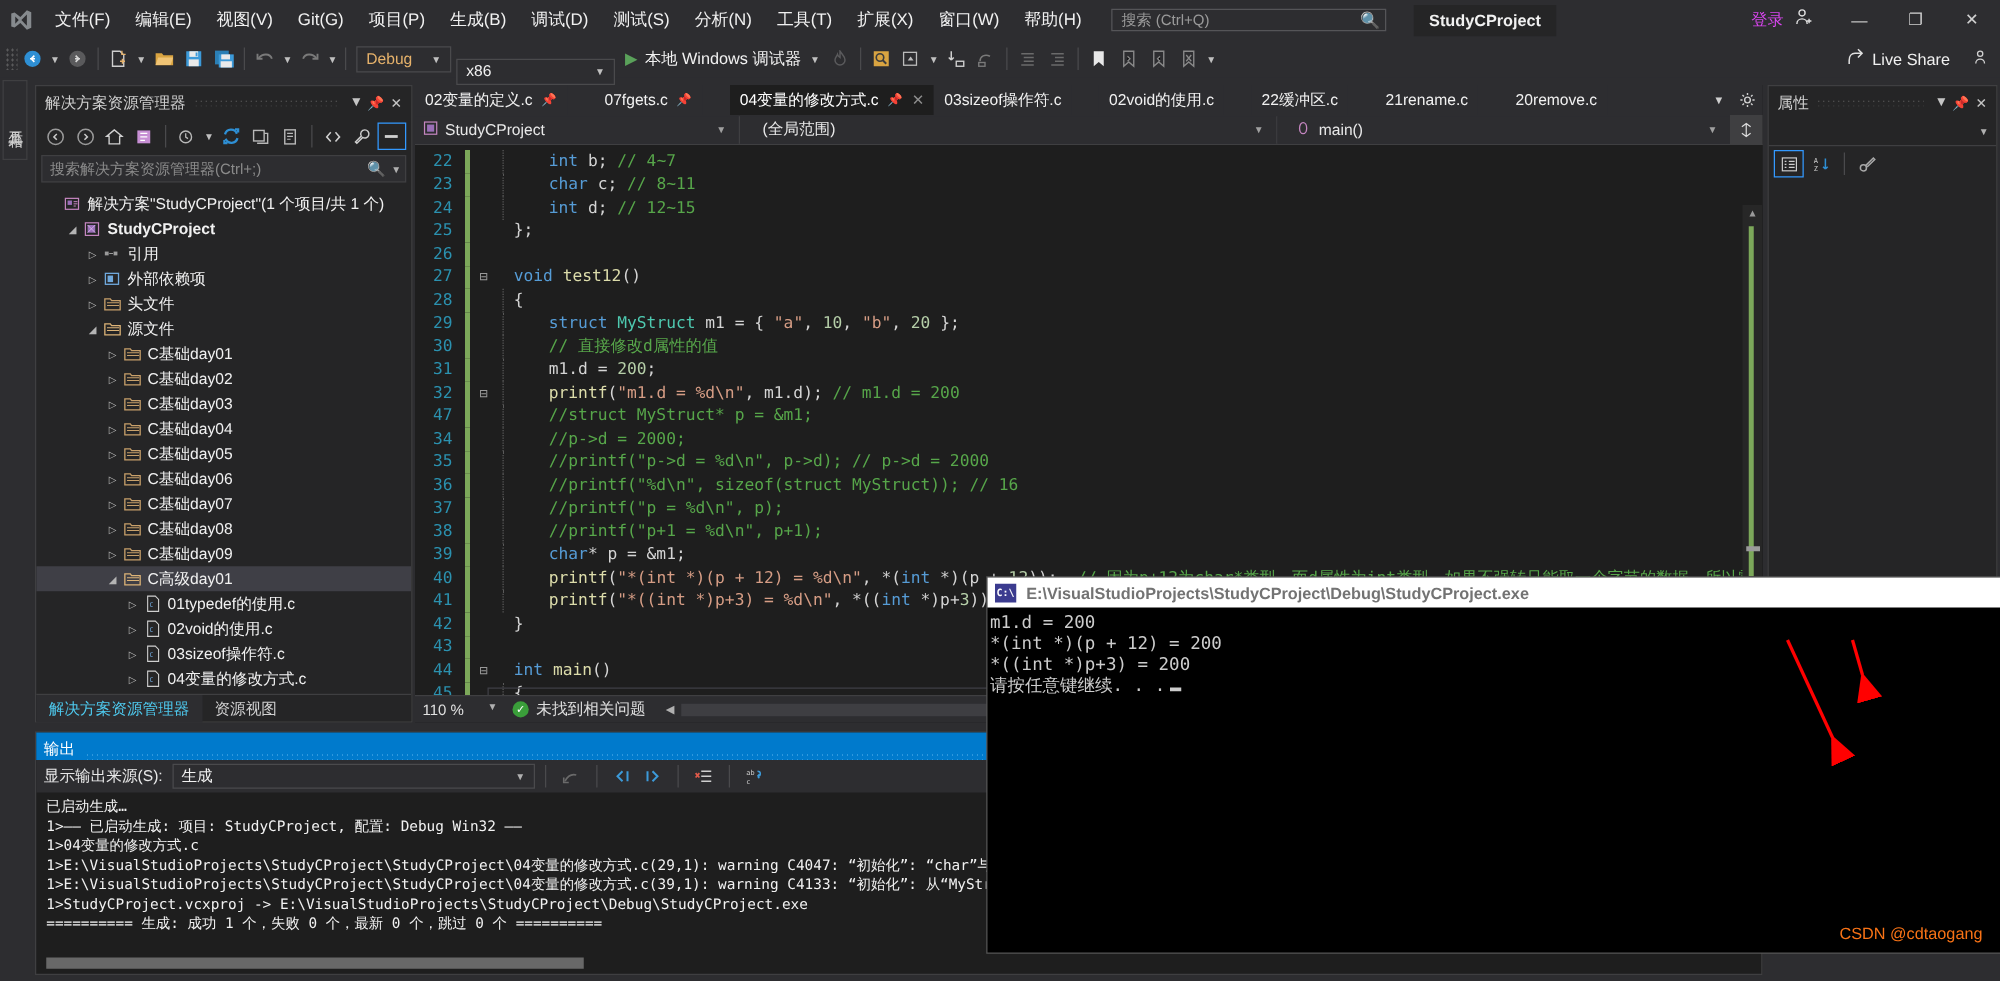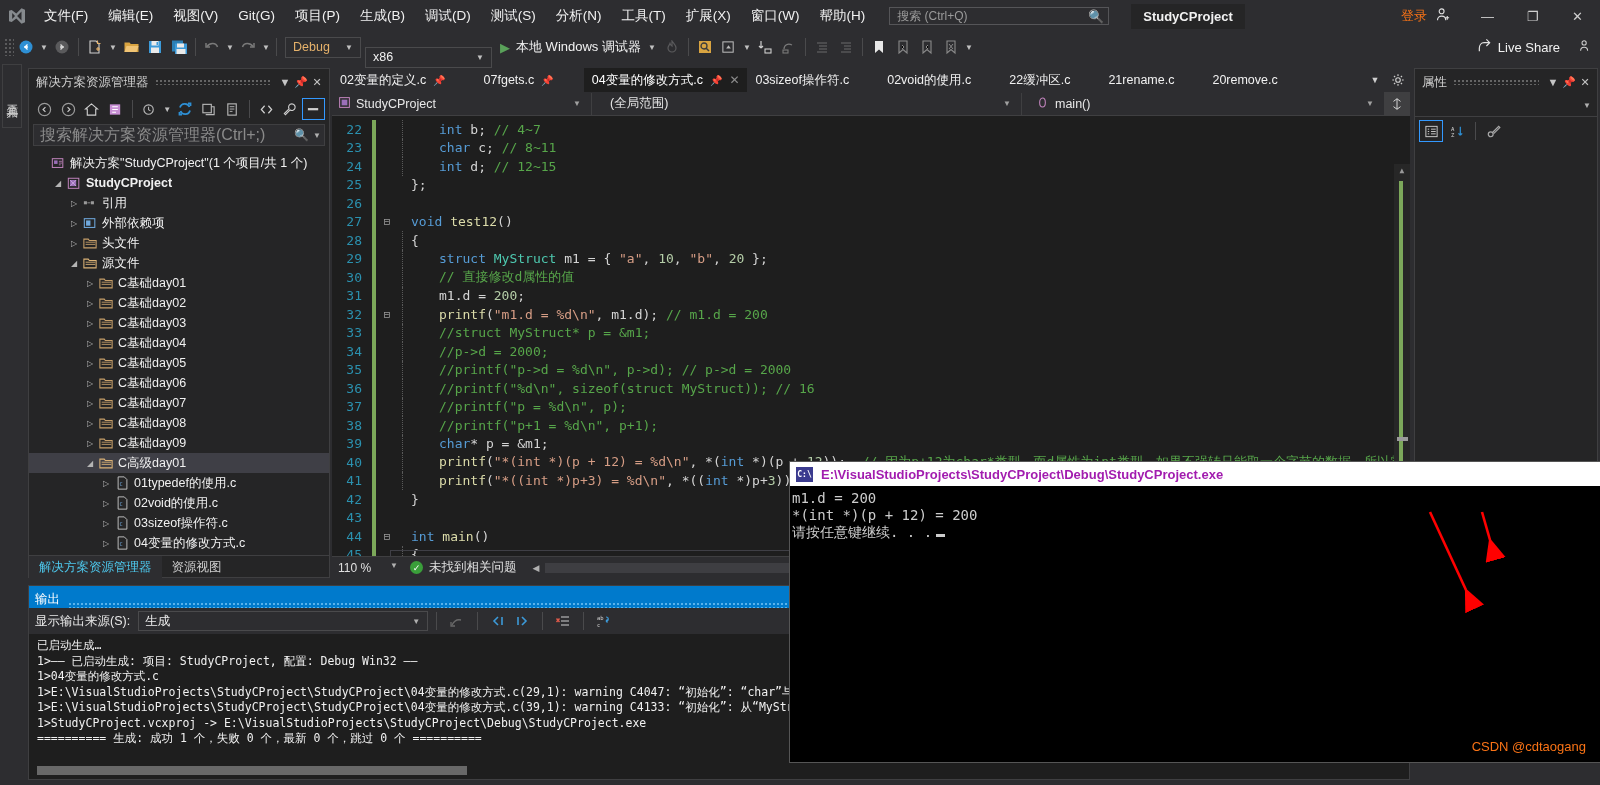--- a/index.html
+++ b/index.html
@@ -29,21 +29,21 @@
     background: #2d2d30; border: 1px solid #555558;
     display: flex; align-items: center; padding: 0 4px 0 7px;
   }
   .search-box .ph { font-size: 12px; color: #9a9a9a; flex: 1; white-space: nowrap; }
   .search-box .mag { color: #c5c5c5; font-size: 13px; }
   .title-proj {
     margin-left: 22px; padding: 5px 12px; background: #252526;
     font-size: 13px; font-weight: bold; color: #f1f1f1; white-space: nowrap;
   }
   .title-right { margin-left: auto; display: flex; align-items: center; height: 32px; }
-  .signin { font-size: 13px; color: #f97316; padding: 0 6px; white-space: nowrap; }
+  .signin { font-size: 13px; color: #d946ef; padding: 0 6px; white-space: nowrap; }
   .person-ico { margin: 0 14px 0 3px; }
   .wbtn { width: 45px; height: 32px; display: flex; align-items: center; justify-content: center; color: #d0d0d0; font-size: 13px; }
 
   
   .toolbar {
     position: absolute; top: 32px; left: 0; width: 1600px; height: 30px;
     background: #2d2d30; display: flex; align-items: center; padding-left: 4px;
   }
   .grip { width: 10px; height: 18px; opacity: .5;
     background-image: radial-gradient(#888 0.8px, transparent 0.9px);
@@ -85,21 +85,21 @@
     background-image: radial-gradient(#6a6a6a 0.7px, transparent 0.8px); background-size: 4px 4px; }
   .ph-btn { width: 16px; height: 20px; display: flex; align-items: center; justify-content: center;
     color: #c5c5c5; font-size: 11px; }
   .sol-toolbar { height: 28px; display: flex; align-items: center; padding: 0 4px; gap: 1px; }
   .sbtn { width: 24px; height: 22px; display: flex; align-items: center; justify-content: center; }
   .sbtn.sel { border: 1px solid #3399ff; }
   .sol-search {
     margin: 1px 4px 3px 4px; height: 22px; background: #2d2d30; border: 1px solid #3f3f41;
     display: flex; align-items: center; padding: 0 3px 0 6px;
   }
-  .sol-search .ph { flex: 1; font-size: 16px; color: #8a8a8a; white-space: nowrap; }
+  .sol-search .ph { flex: 1; font-size: 12px; color: #8a8a8a; white-space: nowrap; }
   .tree { flex: 1; overflow: hidden; padding-top: 4px; font-size: 12.5px; }
   .node { display: flex; align-items: center; height: 20px; padding-right: 4px; white-space: nowrap; }
   .node.selected { background: #3f3f46; }
   .arrow { width: 14px; text-align: center; color: #b4b4b4; font-size: 8px; flex-shrink: 0; }
   .arrow.down { color: #b4b4b4; }
   .nico { width: 18px; display: flex; align-items: center; justify-content: center; flex-shrink: 0; }
   .nlabel { color: #f1f1f1; padding-left: 3px; }
   .nlabel.bold { font-weight: bold; }
   .sol-tabs { height: 22px; display: flex; align-items: center; border-top: 1px solid #3f3f41; background: #252526; }
   .sol-tab { padding: 0 10px; font-size: 12.5px; height: 22px; line-height: 22px; color: #cfcfcf; }
@@ -209,21 +209,21 @@
     background: #000000; box-shadow: 0 0 0 1px #555;
   }
   .console-title {
     height: 24px; background: #ffffff; display: flex; align-items: center; padding: 0 6px;
   }
   .console-ico {
     width: 17px; height: 15px; background: #3b3b8f; color: #fff; font-size: 8px;
     display: flex; align-items: center; justify-content: center; margin-right: 8px;
     font-family: "DejaVu Sans Mono", monospace; font-weight: bold;
   }
-  .console-path { font-size: 13px; color: #a21caf; font-weight: bold; white-space: nowrap; }
+  .console-path { font-size: 13px; color: #737373; font-weight: bold; white-space: nowrap; }
   .console-body {
     padding: 4px 0 0 2px; color: #cccccc;
     font-family: "DejaVu Sans Mono", "Liberation Mono", monospace;
     font-size: 14px; line-height: 17px;
   }
   .console-body div { white-space: pre; }
   .cursor-block { display: inline-block; width: 9px; height: 3px; background: #cccccc; vertical-align: baseline; margin-left: 4px; }
   .watermark {
     position: absolute; right: 14px; bottom: 8px; font-size: 13px; color: #f97316; white-space: nowrap;
   }
@@ -808,21 +808,21 @@
           <div class="crow"><span class="lnum">23</span><span class="chgbar"></span><span class="fold"></span><span class="guide" style="margin-left: 8px; visibility: visible;"></span><span class="ctext" style="padding-left: 36px;"><span class="k">char</span><span class="p"> c; </span><span class="c">// 8~11</span></span></div>
           <div class="crow"><span class="lnum">24</span><span class="chgbar"></span><span class="fold"></span><span class="guide" style="margin-left: 8px; visibility: visible;"></span><span class="ctext" style="padding-left: 36px;"><span class="k">int</span><span class="p"> d; </span><span class="c">// 12~15</span></span></div>
           <div class="crow"><span class="lnum">25</span><span class="chgbar"></span><span class="fold"></span><span class="guide" style="margin-left: 8px; visibility: hidden;"></span><span class="ctext" style="padding-left: 8px;"><span class="p">};</span></span></div>
           <div class="crow"><span class="lnum">26</span><span class="chgbar"></span><span class="fold"></span><span class="guide" style="margin-left: 8px; visibility: hidden;"></span><span class="ctext" style="padding-left: 8px;"></span></div>
           <div class="crow"><span class="lnum">27</span><span class="chgbar"></span><span class="fold">⊟</span><span class="guide" style="margin-left: 8px; visibility: hidden;"></span><span class="ctext" style="padding-left: 8px;"><span class="k">void</span><span class="p"> </span><span class="f">test12</span><span class="p">()</span></span></div>
           <div class="crow"><span class="lnum">28</span><span class="chgbar"></span><span class="fold"></span><span class="guide" style="margin-left: 8px; visibility: visible;"></span><span class="ctext" style="padding-left: 8px;"><span class="p">{</span></span></div>
           <div class="crow"><span class="lnum">29</span><span class="chgbar"></span><span class="fold"></span><span class="guide" style="margin-left: 8px; visibility: visible;"></span><span class="ctext" style="padding-left: 36px;"><span class="k">struct</span><span class="p"> </span><span class="ty">MyStruct</span><span class="p"> m1 = { </span><span class="s">"a"</span><span class="p">, </span><span class="n">10</span><span class="p">, </span><span class="s">"b"</span><span class="p">, </span><span class="n">20</span><span class="p"> };</span></span></div>
           <div class="crow"><span class="lnum">30</span><span class="chgbar"></span><span class="fold"></span><span class="guide" style="margin-left: 8px; visibility: visible;"></span><span class="ctext" style="padding-left: 36px;"><span class="c">// 直接修改d属性的值</span></span></div>
           <div class="crow"><span class="lnum">31</span><span class="chgbar"></span><span class="fold"></span><span class="guide" style="margin-left: 8px; visibility: visible;"></span><span class="ctext" style="padding-left: 36px;"><span class="p">m1.d = </span><span class="n">200</span><span class="p">;</span></span></div>
           <div class="crow"><span class="lnum">32</span><span class="chgbar"></span><span class="fold">⊟</span><span class="guide" style="margin-left: 8px; visibility: visible;"></span><span class="ctext" style="padding-left: 36px;"><span class="f">printf</span><span class="p">(</span><span class="s">"m1.d = %d\n"</span><span class="p">, m1.d); </span><span class="c">// m1.d = 200</span></span></div>
-          <div class="crow"><span class="lnum">33</span><span class="chgbar"></span><span class="fold"></span><span class="guide" style="margin-left: 8px; visibility: visible;"></span><span class="ctext" style="padding-left: 36px;"><span class="c">//struct MyStruct* p = &amp;m1;</span></span></div>
+          <div class="crow"><span class="lnum">47</span><span class="chgbar"></span><span class="fold"></span><span class="guide" style="margin-left: 8px; visibility: visible;"></span><span class="ctext" style="padding-left: 36px;"><span class="c">//struct MyStruct* p = &amp;m1;</span></span></div>
           <div class="crow"><span class="lnum">34</span><span class="chgbar"></span><span class="fold"></span><span class="guide" style="margin-left: 8px; visibility: visible;"></span><span class="ctext" style="padding-left: 36px;"><span class="c">//p-&gt;d = 2000;</span></span></div>
           <div class="crow"><span class="lnum">35</span><span class="chgbar"></span><span class="fold"></span><span class="guide" style="margin-left: 8px; visibility: visible;"></span><span class="ctext" style="padding-left: 36px;"><span class="c">//printf("p-&gt;d = %d\n", p-&gt;d); // p-&gt;d = 2000</span></span></div>
           <div class="crow"><span class="lnum">36</span><span class="chgbar"></span><span class="fold"></span><span class="guide" style="margin-left: 8px; visibility: visible;"></span><span class="ctext" style="padding-left: 36px;"><span class="c">//printf("%d\n", sizeof(struct MyStruct)); // 16</span></span></div>
           <div class="crow"><span class="lnum">37</span><span class="chgbar"></span><span class="fold"></span><span class="guide" style="margin-left: 8px; visibility: visible;"></span><span class="ctext" style="padding-left: 36px;"><span class="c">//printf("p = %d\n", p);</span></span></div>
           <div class="crow"><span class="lnum">38</span><span class="chgbar"></span><span class="fold"></span><span class="guide" style="margin-left: 8px; visibility: visible;"></span><span class="ctext" style="padding-left: 36px;"><span class="c">//printf("p+1 = %d\n", p+1);</span></span></div>
           <div class="crow"><span class="lnum">39</span><span class="chgbar"></span><span class="fold"></span><span class="guide" style="margin-left: 8px; visibility: visible;"></span><span class="ctext" style="padding-left: 36px;"><span class="k">char</span><span class="p">* p = &amp;m1;</span></span></div>
           <div class="crow"><span class="lnum">40</span><span class="chgbar"></span><span class="fold"></span><span class="guide" style="margin-left: 8px; visibility: visible;"></span><span class="ctext" style="padding-left: 36px;"><span class="f">printf</span><span class="p">(</span><span class="s">"*(int *)(p + 12) = %d\n"</span><span class="p">, *(</span><span class="k">int</span><span class="p"> *)(p + </span><span class="n">12</span><span class="p">));  </span><span class="c">// 因为p+12为char*类型，而d属性为int类型，如果不强转只能取一个字节的数据，所以需</span></span></div>
           <div class="crow"><span class="lnum">41</span><span class="chgbar"></span><span class="fold"></span><span class="guide" style="margin-left: 8px; visibility: visible;"></span><span class="ctext" style="padding-left: 36px;"><span class="f">printf</span><span class="p">(</span><span class="s">"*((int *)p+3) = %d\n"</span><span class="p">, *((</span><span class="k">int</span><span class="p"> *)p+</span><span class="n">3</span><span class="p">));</span></span></div>
           <div class="crow"><span class="lnum">42</span><span class="chgbar"></span><span class="fold"></span><span class="guide" style="margin-left: 8px; visibility: hidden;"></span><span class="ctext" style="padding-left: 8px;"><span class="p">}</span></span></div>
           <div class="crow"><span class="lnum">43</span><span class="chgbar"></span><span class="fold"></span><span class="guide" style="margin-left: 8px; visibility: hidden;"></span><span class="ctext" style="padding-left: 8px;"></span></div>
@@ -952,20 +952,21 @@
   </div>
 
   <div class="console">
     <div class="console-title">
       <span class="console-ico">C:\</span>
       <span class="console-path">E:\VisualStudioProjects\StudyCProject\Debug\StudyCProject.exe</span>
     </div>
     <div class="console-body" id="console-body">
         <div>m1.d = 200</div>
         <div>*(int *)(p + 12) = 200</div>
+        <div>*((int *)p+3) = 200</div>
         <div>请按任意键继续. . .<span class="cursor-block"></span></div>
       </div>
     <svg class="arrows">
       <defs>
         <marker id="ah" markerWidth="9" markerHeight="8" refX="8" refY="4" orient="auto">
           <path d="M9,4 L0,0 L0,8 z" fill="#ff0000"></path>
         </marker>
       </defs>
       <line x1="700" y1="78" x2="692" y2="50" stroke="#ff0000" stroke-width="2.6" marker-start="url(#ah)"></line>
       <line x1="676" y1="128" x2="640" y2="50" stroke="#ff0000" stroke-width="2.6" marker-start="url(#ah)"></line>

